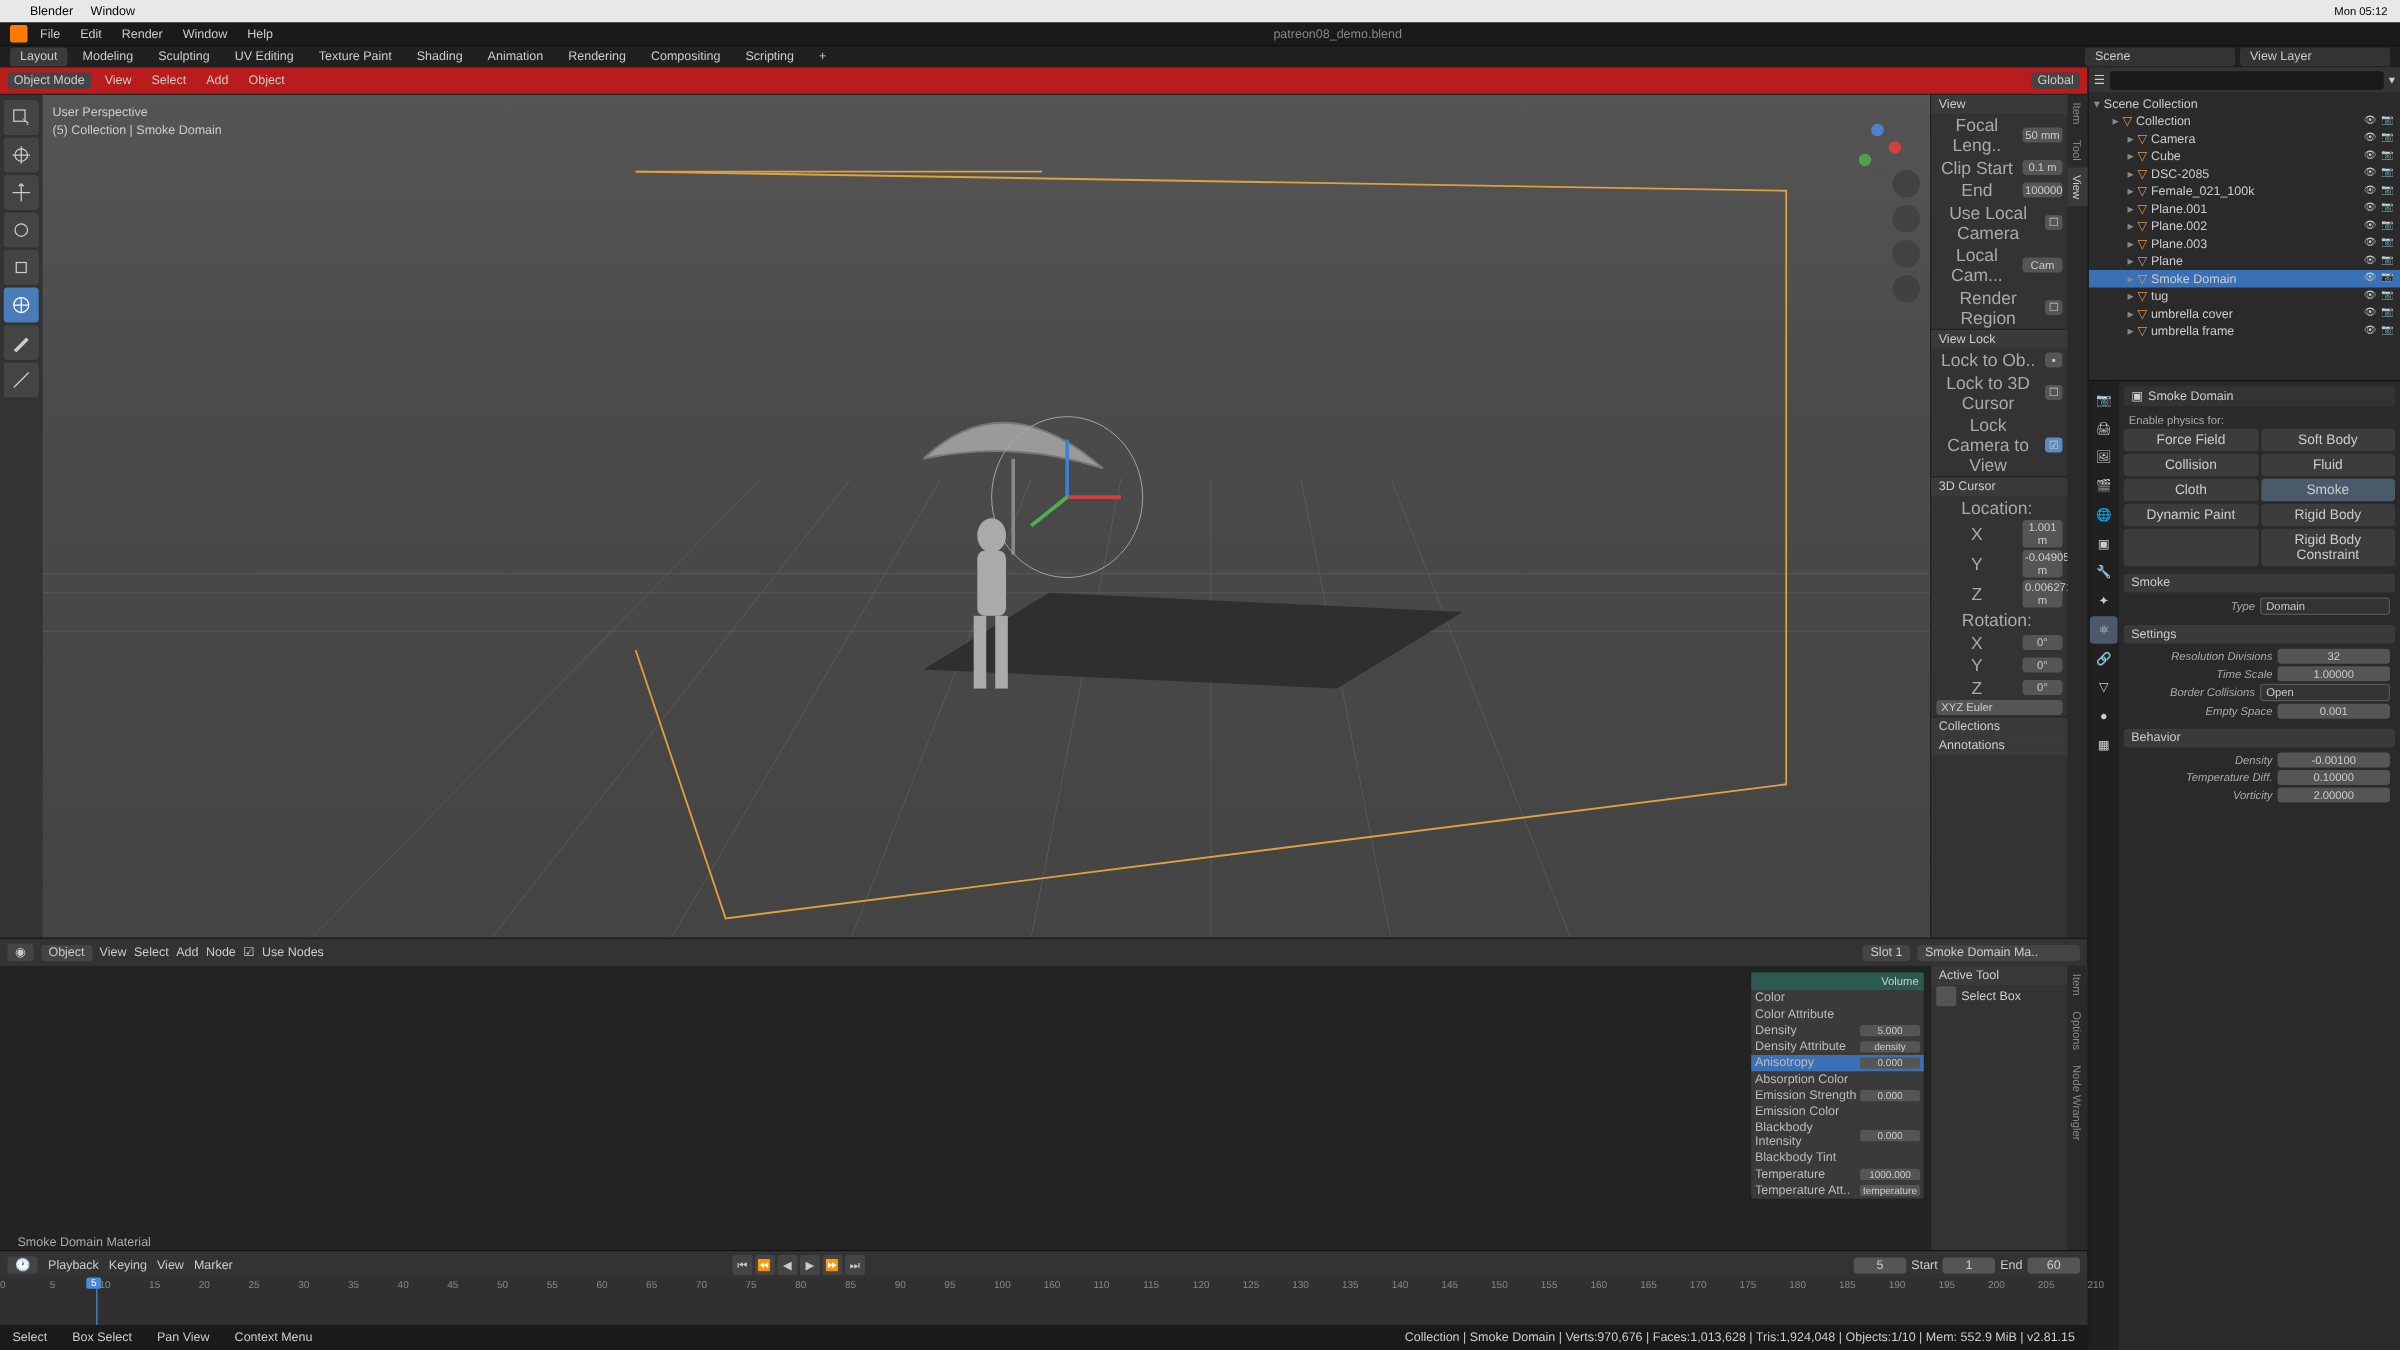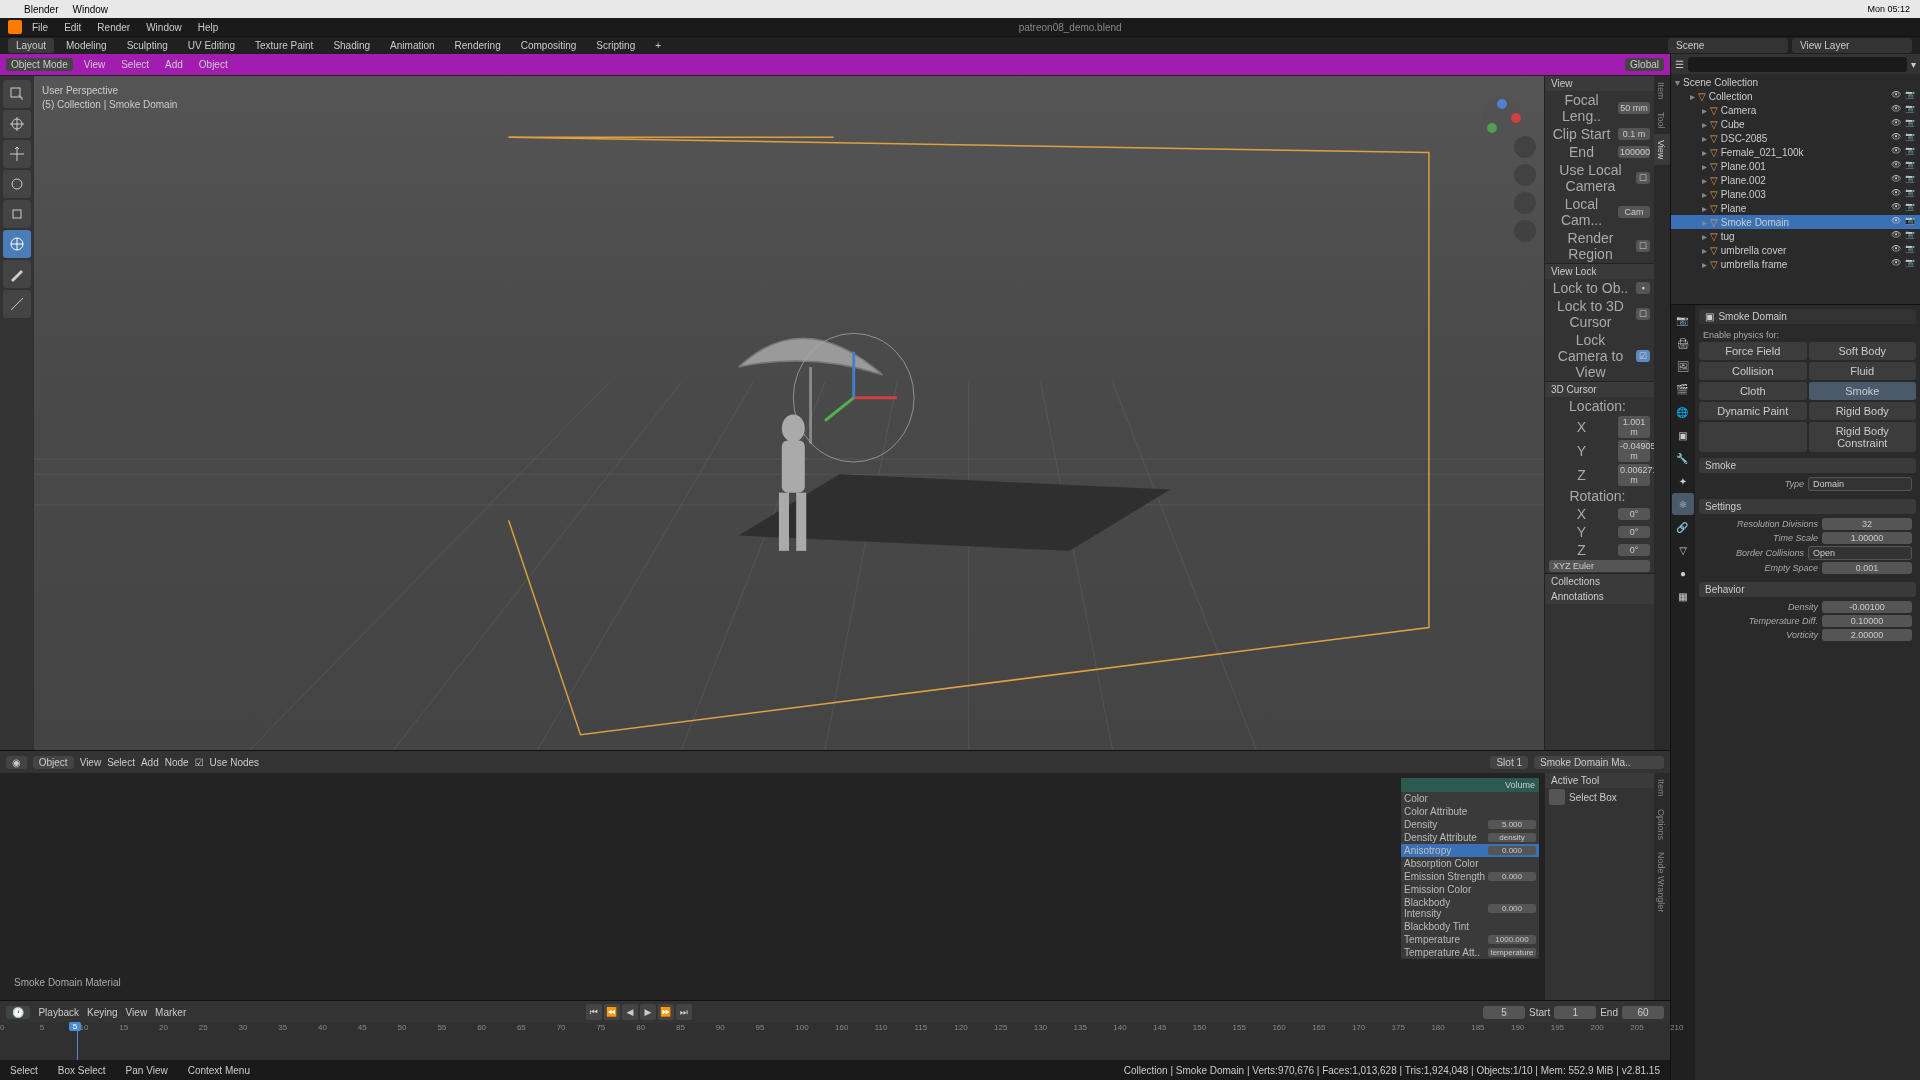--- a/index.html
+++ b/index.html
@@ -11,21 +11,21 @@
 .main-menu { height:18px; background:#1a1a1a; display:flex; align-items:center; padding:0 8px; gap:4px; }
 .main-menu .blender-icon { width:14px; height:14px; background:#ff7b00; border-radius:2px; }
 .main-menu span { padding:0 6px; cursor:pointer; }
 .workspace-tabs { height:18px; background:#202020; display:flex; align-items:center; padding:0 8px; gap:4px; border-top:1px solid #111; }
 .workspace-tabs span { padding:2px 8px; cursor:pointer; border-radius:3px; }
 .workspace-tabs span.active { background:#3a3a3a; }
 .workspace-right { margin-left:auto; display:flex; gap:4px; align-items:center; }
 .ws-btn { background:#333; padding:1px 6px; border-radius:3px; }
 .content-row { display:flex; height:calc(100% - 54px); }
 .left-col { flex:1; display:flex; flex-direction:column; }
-.viewport-header { height:22px; background:#a21caf; display:flex; align-items:center; padding:0 6px; gap:6px; border-bottom:1px solid #222; }
+.viewport-header { height:22px; background:#b91c1c; display:flex; align-items:center; padding:0 6px; gap:6px; border-bottom:1px solid #222; }
 .viewport-header span { padding:1px 5px; }
 .hdr-btn { background:#444; border-radius:3px; padding:1px 6px; }
 .viewport-area { flex:1; display:flex; position:relative; }
 .toolbar { width:34px; background:#333; display:flex; flex-direction:column; gap:2px; padding:4px 3px; }
 .tool-btn { width:28px; height:28px; background:#444; border-radius:3px; display:flex; align-items:center; justify-content:center; }
 .tool-btn.active { background:#4a7cb8; }
 .tool-icon { width:16px; height:16px; }
 .viewport { flex:1; background:linear-gradient(#555 0%, #4a4a4a 40%, #444 100%); position:relative; overflow:hidden; }
 .persp-label { position:absolute; top:8px; left:8px; color:#fff; font-size:10px; line-height:14px; }
 .gizmo { position:absolute; top:18px; right:18px; }
@@ -36,21 +36,21 @@
 .panel-hdr { background:#3a3a3a; padding:2px 6px; font-size:10px; }
 .prop-row { display:flex; padding:1px 4px; align-items:center; }
 .prop-label { flex:1; font-size:14px; color:#aaa; text-align:center; padding-right:4px; }
 .prop-val { width:32px; background:#555; border-radius:3px; text-align:center; font-size:9px; padding:1px 2px; }
 .tab-strip { width:16px; background:#2a2a2a; display:flex; flex-direction:column; }
 .tab-strip div { writing-mode:vertical-lr; padding:6px 2px; font-size:9px; color:#888; }
 .tab-strip div.active { background:#3a3a3a; color:#ccc; }
 .shader-editor { height:250px; background:#1e1e1e; display:flex; flex-direction:column; border-top:1px solid #111; }
 .shader-hdr { height:22px; background:#333; display:flex; align-items:center; padding:0 6px; gap:6px; }
 .shader-body { flex:1; position:relative; background:#232323; }
-.mat-label { position:absolute; bottom:12px; left:14px; color:#aaa; }
+.mat-label { position:absolute; bottom:0; left:14px; color:#aaa; }
 .node-box { position:absolute; right:0; top:0; width:140px; background:#3a3a3a; border:1px solid #222; border-radius:3px; }
 .node-hdr { background:#2a5a50; padding:2px 4px; font-size:9px; text-align:right; }
 .node-row { display:flex; padding:1px 3px; font-size:8px; align-items:center; }
 .node-row label { flex:1; color:#bbb; }
 .node-row .val { width:48px; background:#555; border-radius:2px; text-align:center; font-size:8px; }
 .node-row.sel { background:#3a70b5; }
 .timeline { height:60px; background:#2a2a2a; border-top:1px solid #111; display:flex; flex-direction:column; }
 .tl-hdr { height:22px; background:#333; display:flex; align-items:center; padding:0 6px; gap:8px; }
 .tl-center { margin:0 auto; display:flex; gap:2px; }
 .tl-center span { width:16px; height:16px; background:#444; border-radius:2px; display:inline-flex; align-items:center; justify-content:center; font-size:9px; }

